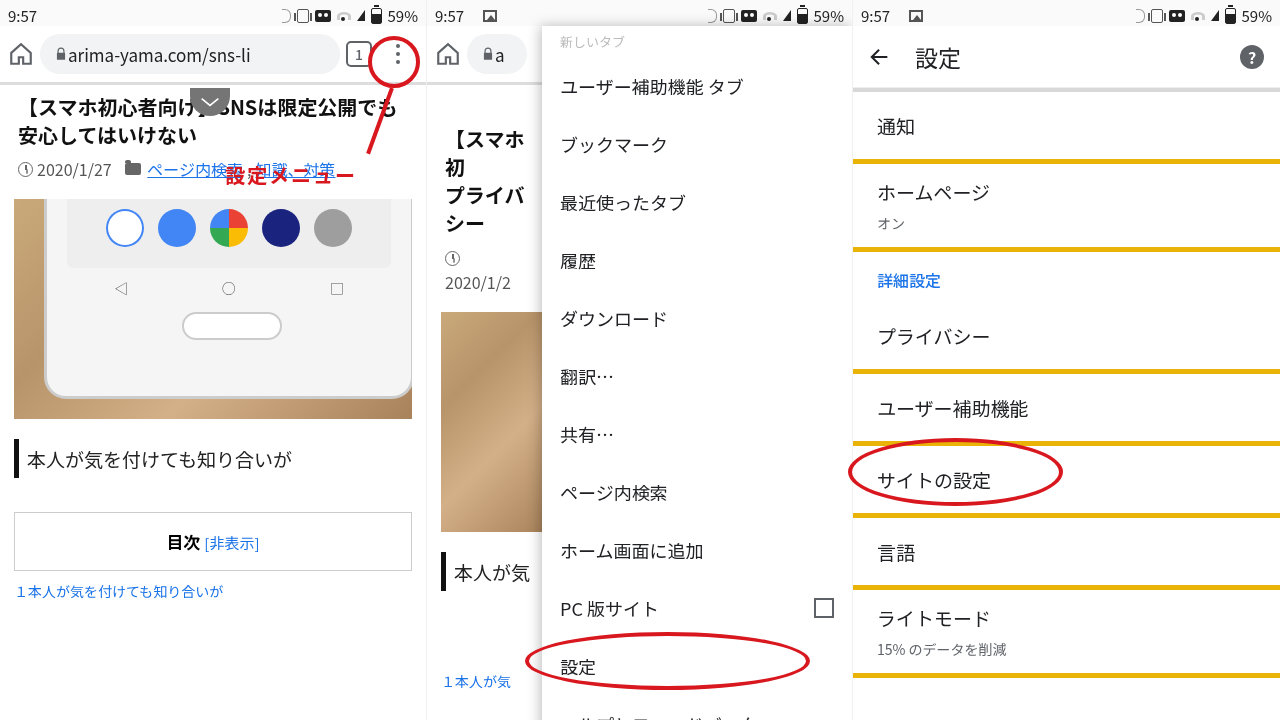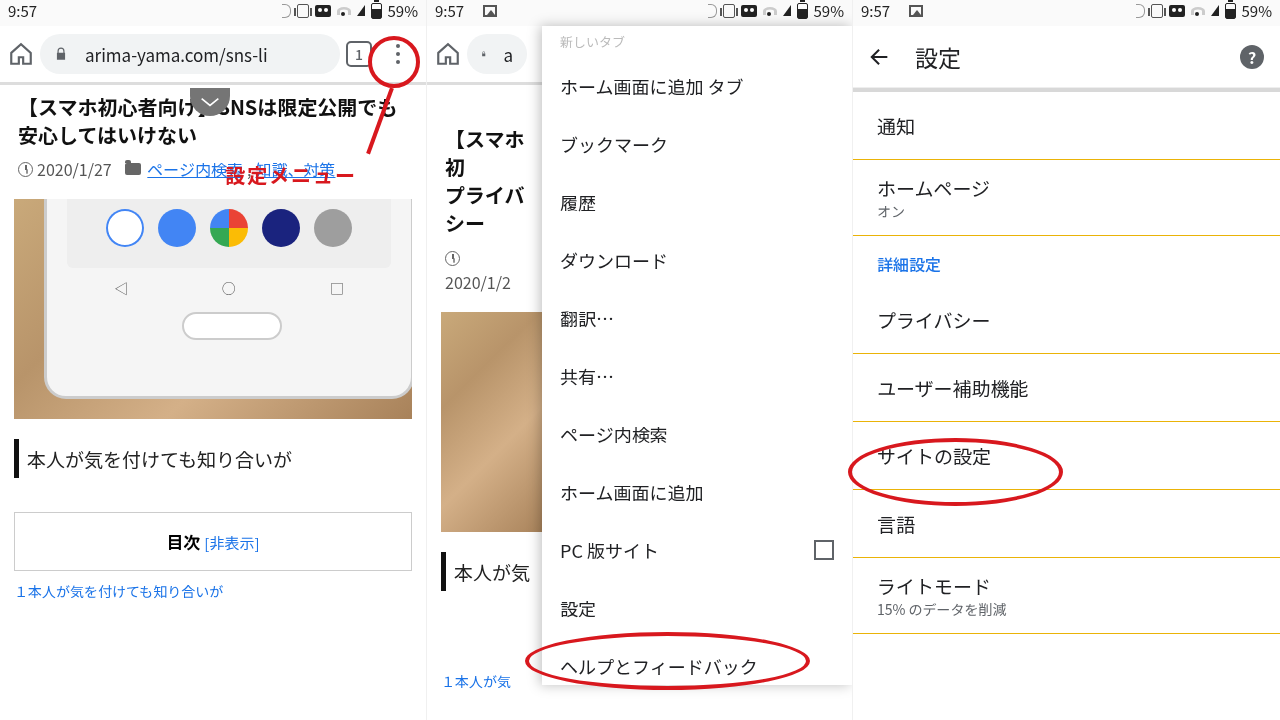--- a/index.html
+++ b/index.html
@@ -4,21 +4,21 @@
 <style>
 *{margin:0;padding:0;box-sizing:border-box;font-family:"Noto Sans JP",Roboto,Arial,sans-serif}
 body{width:1280px;height:720px;background:#fff;overflow:hidden}
 .container{display:flex;width:1280px;height:720px}
 .screen{position:relative;height:720px;overflow:hidden;background:#fff}
 .s1{width:427px;border-right:1px solid #f0f0f0}
 .s2{width:426px;border-right:1px solid #f0f0f0}
 .s3{width:427px}
 
 
-.status{height:26px;background:#fafafa;display:flex;align-items:flex-start;justify-content:space-between;padding:0 8px;font-size:15px;color:#222}
+.status{height:26px;background:#fafafa;display:flex;align-items:flex-end;justify-content:space-between;padding:0 8px;font-size:15px;color:#222}
 .status-left{display:flex;align-items:center;gap:6px}
 .status-right{display:flex;align-items:center;gap:6px}
 .si{display:inline-block}
 .tri{width:0;height:0;border-left:8px solid transparent;border-right:0 solid transparent;border-bottom:11px solid #222}
 .wifi{width:14px;height:10px;position:relative}
 .wifi::before{content:"";position:absolute;inset:0;border-radius:50% 50% 0 0;border:3px solid #ccc;border-bottom:none;transform:scaleY(.8)}
 .wifi::after{content:"";position:absolute;left:4px;top:6px;width:4px;height:4px;background:#222;border-radius:50%}
 .cam{width:16px;height:12px;background:#222;border-radius:2px;position:relative}
 .cam::before{content:"";position:absolute;left:3px;top:3px;width:4px;height:4px;background:#fff;border-radius:50%}
 .cam::after{content:"";position:absolute;right:3px;top:3px;width:4px;height:4px;background:#fff;border-radius:50%}
@@ -30,21 +30,21 @@
 .vib{width:12px;height:14px;border:1.5px solid #555;border-radius:2px;position:relative}
 .vib::before,.vib::after{content:"";position:absolute;width:2px;height:8px;background:#555;top:3px}
 .vib::before{left:-4px}.vib::after{right:-4px}
 .nfc{width:12px;height:14px;position:relative}
 .nfc::before{content:"";position:absolute;width:8px;height:12px;border:1.5px solid #999;border-left:none;border-radius:0 6px 6px 0;right:0}
 
 
 .toolbar{height:56px;display:flex;align-items:center;padding:0 8px;gap:6px;background:#fff}
 .home{width:26px;height:26px;position:relative}
 .home svg{width:26px;height:26px}
-.urlbar{flex:1;height:40px;background:#f1f3f4;border-radius:20px;display:flex;align-items:center;padding:0 14px;gap:17px;font-size:17px;color:#202124;min-width:0;overflow:hidden;white-space:nowrap}
+.urlbar{flex:1;height:40px;background:#f1f3f4;border-radius:20px;display:flex;align-items:center;padding:0 14px;gap:0;font-size:17px;color:#202124;min-width:0;overflow:hidden;white-space:nowrap}
 .lock{width:14px;height:16px;fill:#5f6368}
 .tabs{width:26px;height:26px;border:2px solid #5f6368;border-radius:5px;display:flex;align-items:center;justify-content:center;font-size:14px;font-weight:500;color:#5f6368}
 .more{width:40px;height:40px;display:flex;align-items:center;justify-content:center;position:relative}
 .more-dots{width:4px;height:20px;display:flex;flex-direction:column;justify-content:space-between}
 .more-dots span{width:4px;height:4px;background:#5f6368;border-radius:50%}
 
 
 .progress{height:3px;background:#ddd}
 .chev{position:absolute;left:190px;top:88px;width:40px;height:28px;background:#757575;border-radius:0 0 20px 20px;display:flex;align-items:center;justify-content:center}
 .chev svg{width:20px;height:12px;stroke:#fff;stroke-width:2;fill:none}
@@ -85,23 +85,23 @@
 .chk{width:20px;height:20px;border:2px solid #5f6368}
 .behind{position:absolute;left:0;top:85px;width:120px}
 .behind .article-title{font-size:20px;padding:40px 6px 4px 18px}
 
 
 .appbar{height:62px;display:flex;align-items:center;padding:0 16px;gap:24px;border-bottom:1px solid #eee}
 .back{width:22px;height:22px}
 .appbar-title{font-size:23px;color:#202124;flex:1}
 .help{width:24px;height:24px;background:#5f6368;border-radius:50%;color:#fff;display:flex;align-items:center;justify-content:center;font-size:16px;font-weight:700}
 .slist{}
-.sitem{padding:20px 24px;font-size:19px;color:#202124;border-bottom:1px solid #eab308}
+.sitem{padding:20px 24px;font-size:19px;color:#202124;border-bottom:5px solid #eab308}
 .sitem.two{padding:14px 24px}
-.sitem .sub{font-size:14px;color:#5f6368;margin-top:0}
+.sitem .sub{font-size:14px;color:#5f6368;margin-top:8px}
 .sheader{padding:16px 24px 10px;font-size:16px;color:#1a73e8;font-weight:500}
 .thin-divider{height:4px;background:#9e9e9e;opacity:.4}
 </style>
 </head>
 <body>
 
 <div class="container">
 
 <div class="screen s1">
   <div class="status">
@@ -212,22 +212,23 @@
           <span class="clock"></span>
           <span>2020/1/2</span>
         </div>
     <div class="img-wrap" style="height:220px;margin-right:0"></div>
     <div class="subhead" style="margin-right:0">本人が気</div>
     <div class="toc-link" style="margin-top:80px">１本人が気</div>
   </div>
 
   <div class="menu">
     <div class="menu-item trunc">新しいタブ</div>
-    <div class="menu-item">ホーム画面に追加 タブ</div>
+    <div class="menu-item">ユーザー補助機能 タブ</div>
     <div class="menu-item">ブックマーク</div>
+    <div class="menu-item">最近使ったタブ</div>
     <div class="menu-item">履歴</div>
     <div class="menu-item">ダウンロード</div>
     <div class="menu-item">翻訳…</div>
     <div class="menu-item">共有…</div>
     <div class="menu-item">ページ内検索</div>
     <div class="menu-item">ホーム画面に追加</div>
     <div class="menu-item">
       <span>PC 版サイト</span>
       <span class="chk"></span>
     </div>

